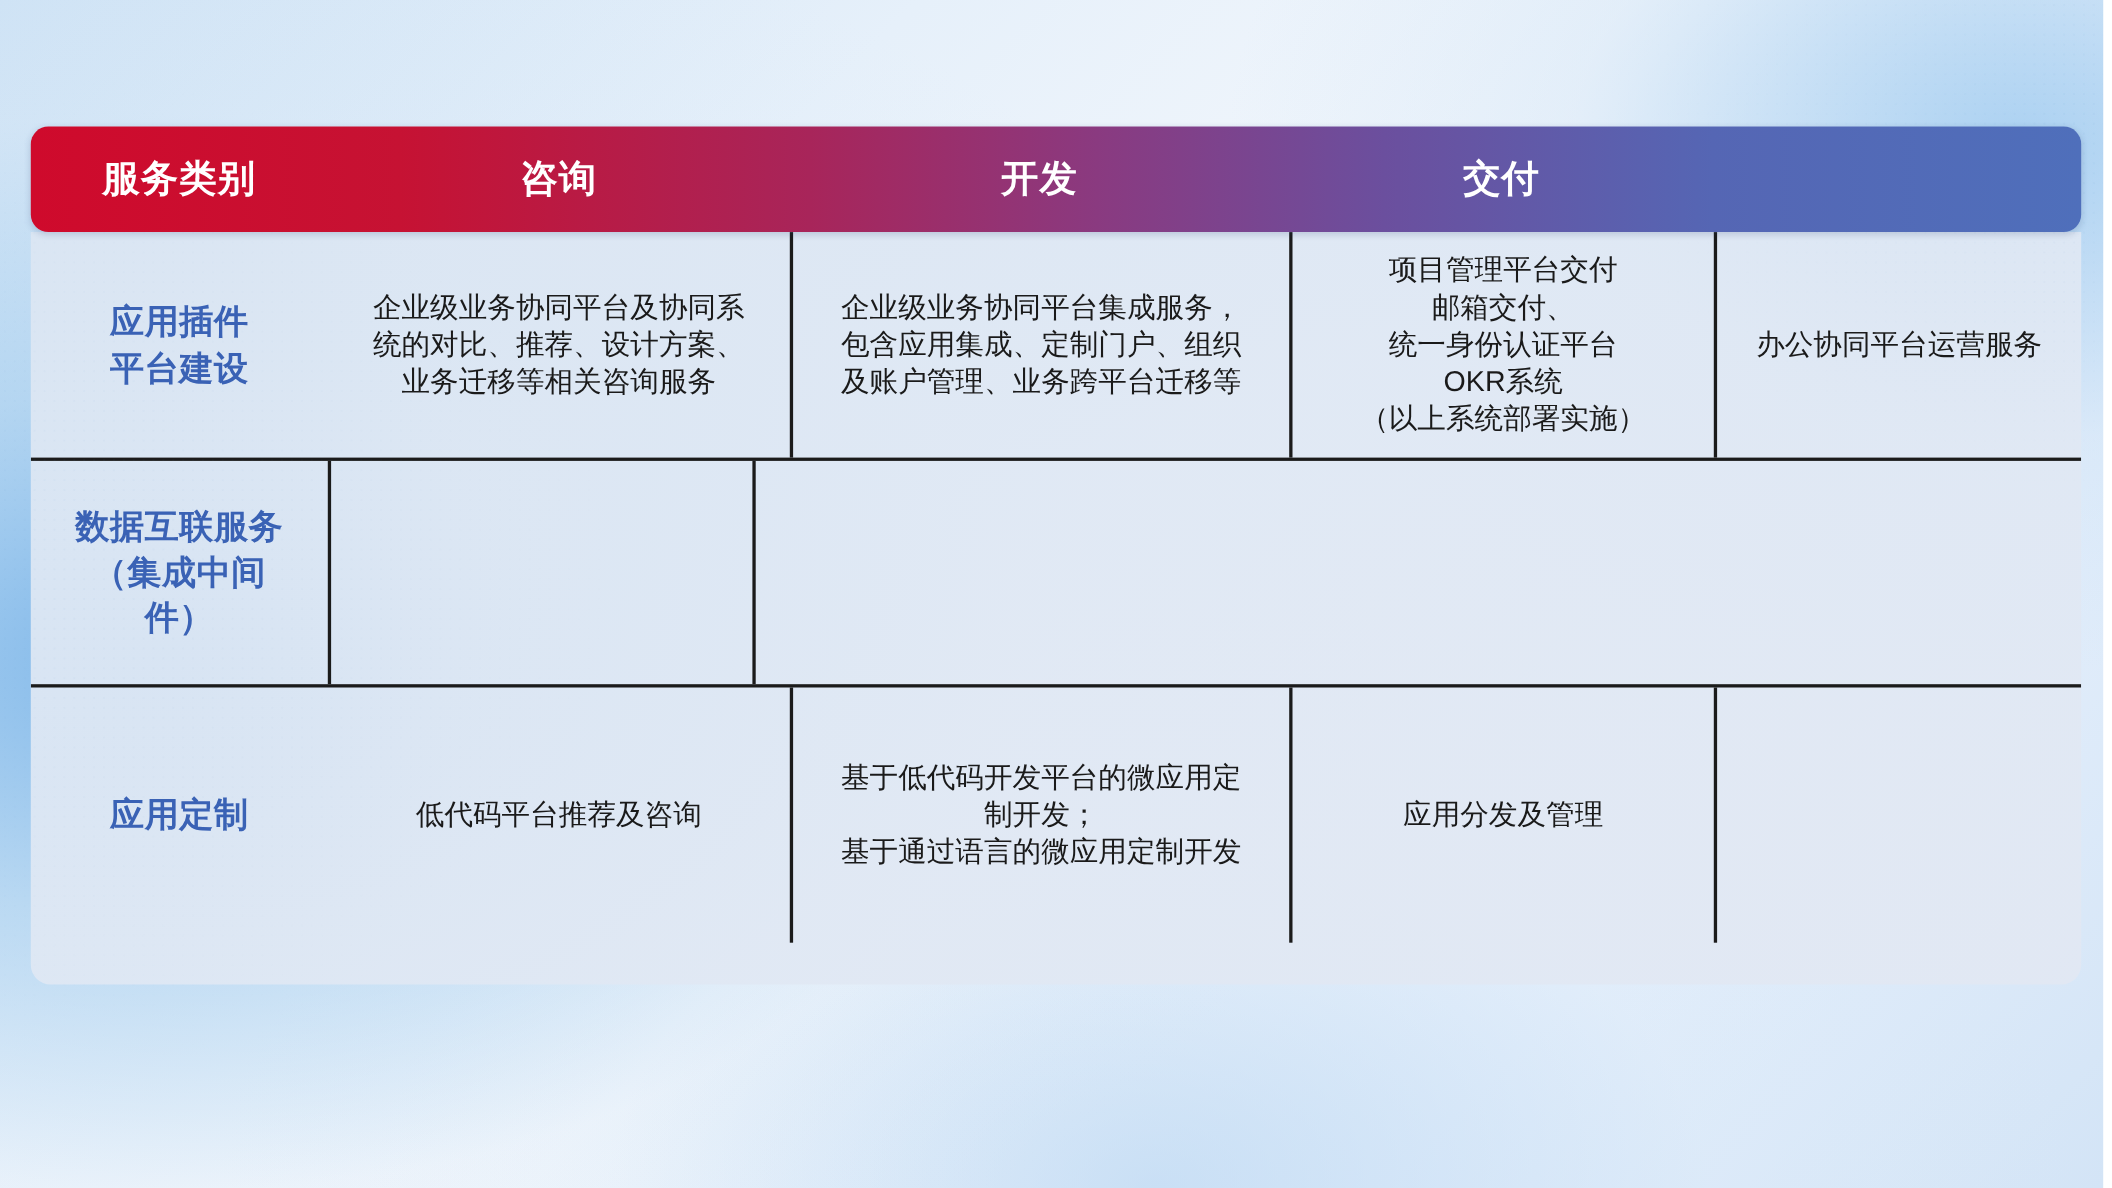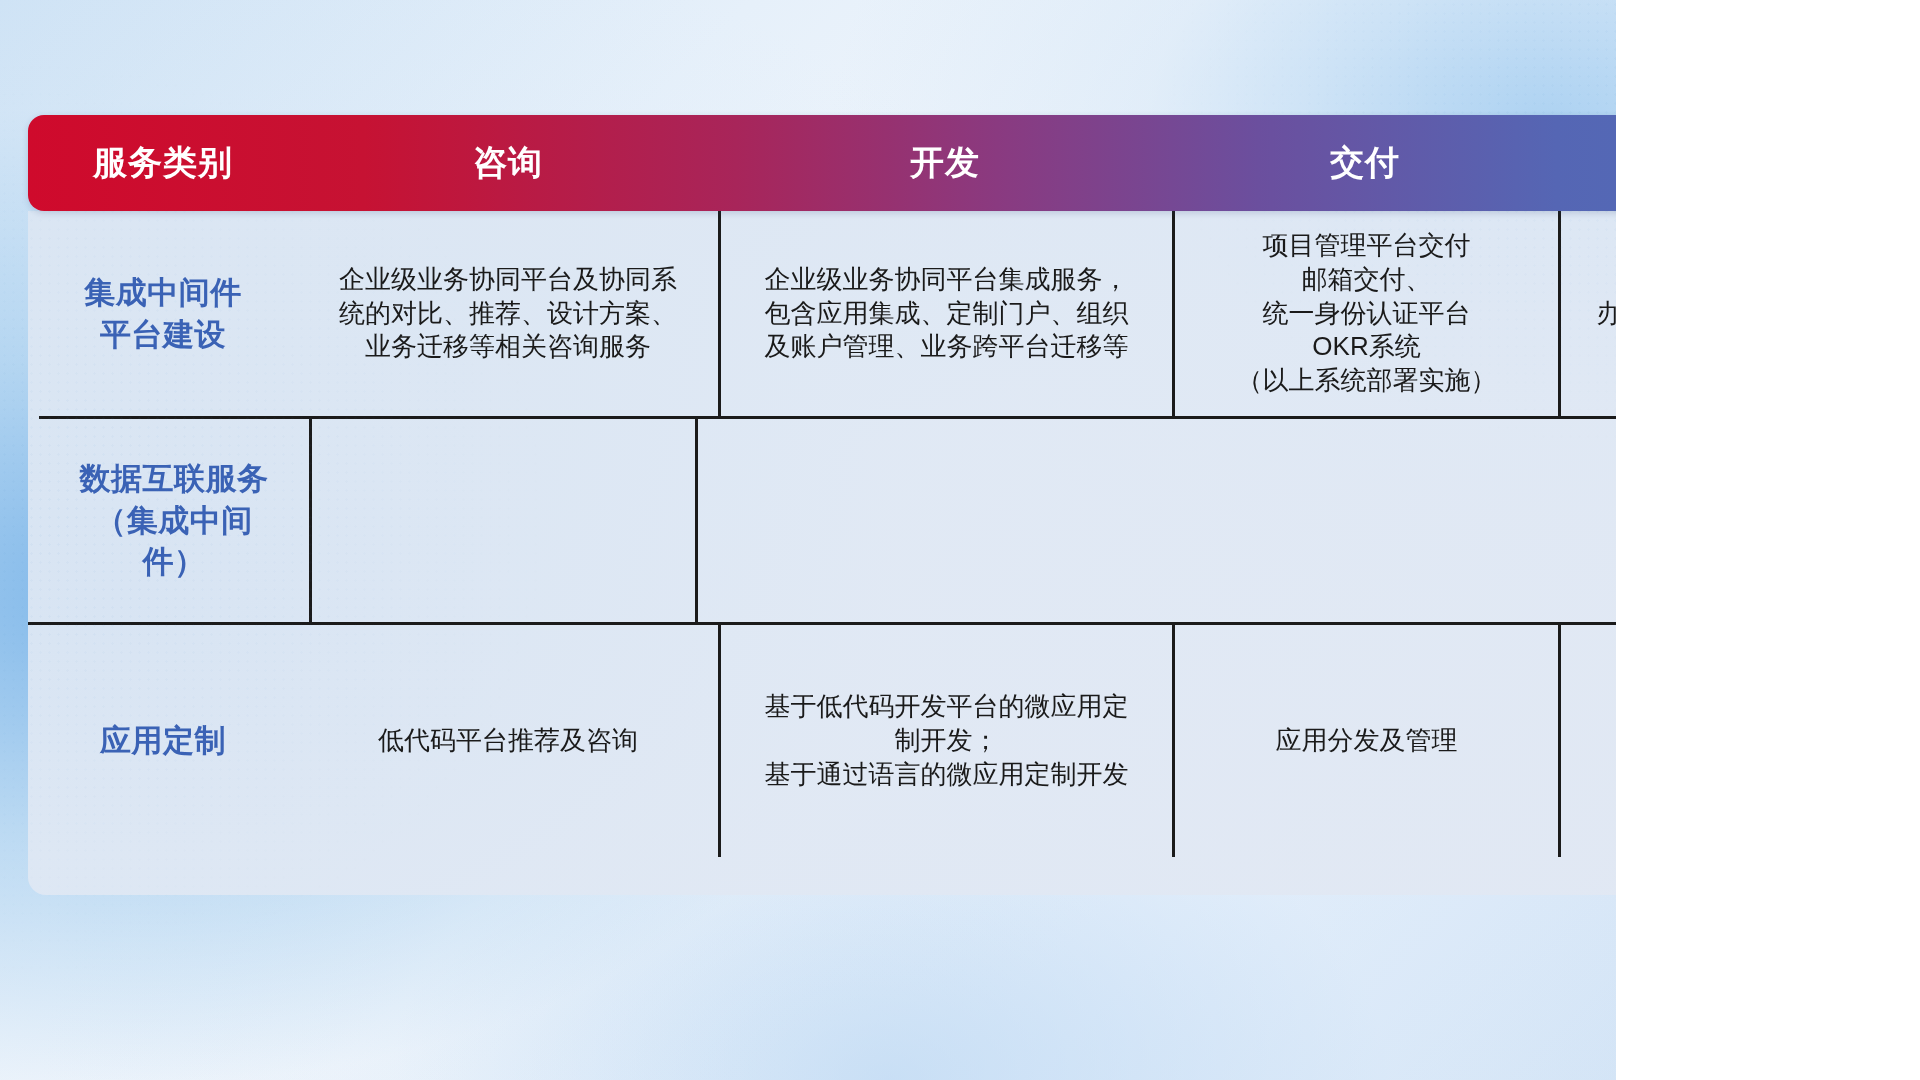--- a/index.html
+++ b/index.html
@@ -10,21 +10,21 @@
     width: 1920px;
     height: 1080px;
     overflow: hidden;
     font-family: "Liberation Sans", "DejaVu Sans", sans-serif;
     background: #ffffff;
   }
 
   
   .page {
     position: relative;
-    width: 1616px;
+    width: 1912px;
     height: 1080px;
     background:
       radial-gradient(ellipse 1100px 700px at 8% 55%, rgba(118,178,232,0.95) 0%, rgba(150,198,236,0.55) 35%, rgba(205,226,245,0.10) 70%, rgba(255,255,255,0) 100%),
       radial-gradient(ellipse 900px 600px at 96% 12%, rgba(150,198,238,0.75) 0%, rgba(198,222,244,0.35) 45%, rgba(255,255,255,0) 80%),
       radial-gradient(ellipse 1000px 620px at 55% 100%, rgba(176,209,240,0.55) 0%, rgba(219,234,248,0.25) 50%, rgba(255,255,255,0) 85%),
       linear-gradient(135deg, #cfe3f5 0%, #e6f0fa 28%, #f3f7fc 52%, #e3eefb 78%, #d3e4f6 100%);
     overflow: hidden;
   }
   .page::after {
     
@@ -78,21 +78,21 @@
   }
 
   .trow {
     display: flex;
     align-items: stretch;
     position: relative;
   }
   .trow + .trow { border-top: 3px solid #1b1b1b; }
 
   .row-1 { height: 205px; }
-  .row-2 { height: 203px; margin-left: 11px; }
+  .row-2 { height: 203px; }
   .row-3 { height: 232px; }
 
   .td {
     display: flex;
     align-items: center;
     justify-content: center;
     text-align: center;
     padding: 6px 29px;
     box-sizing: border-box;
     color: #1a1a1a;
@@ -135,21 +135,21 @@
     <div class="thead">
       <div class="th c0">服务类别</div>
       <div class="th c1">咨询</div>
       <div class="th c2">开发</div>
       <div class="th c3">交付</div>
     </div>
 
     <div class="tbody">
 
       <div class="trow row-1">
-        <div class="td cat c0">集成中间件
+        <div class="td cat c0">应用插件
 平台建设</div>
         <div class="td c1">企业级业务协同平台及协同系
 统的对比、推荐、设计方案、
 业务迁移等相关咨询服务</div>
         <div class="td c2 vline">企业级业务协同平台集成服务，
 包含应用集成、定制门户、组织
 及账户管理、业务跨平台迁移等</div>
         <div class="td c3 vline">项目管理平台交付
 邮箱交付、
 统一身份认证平台

